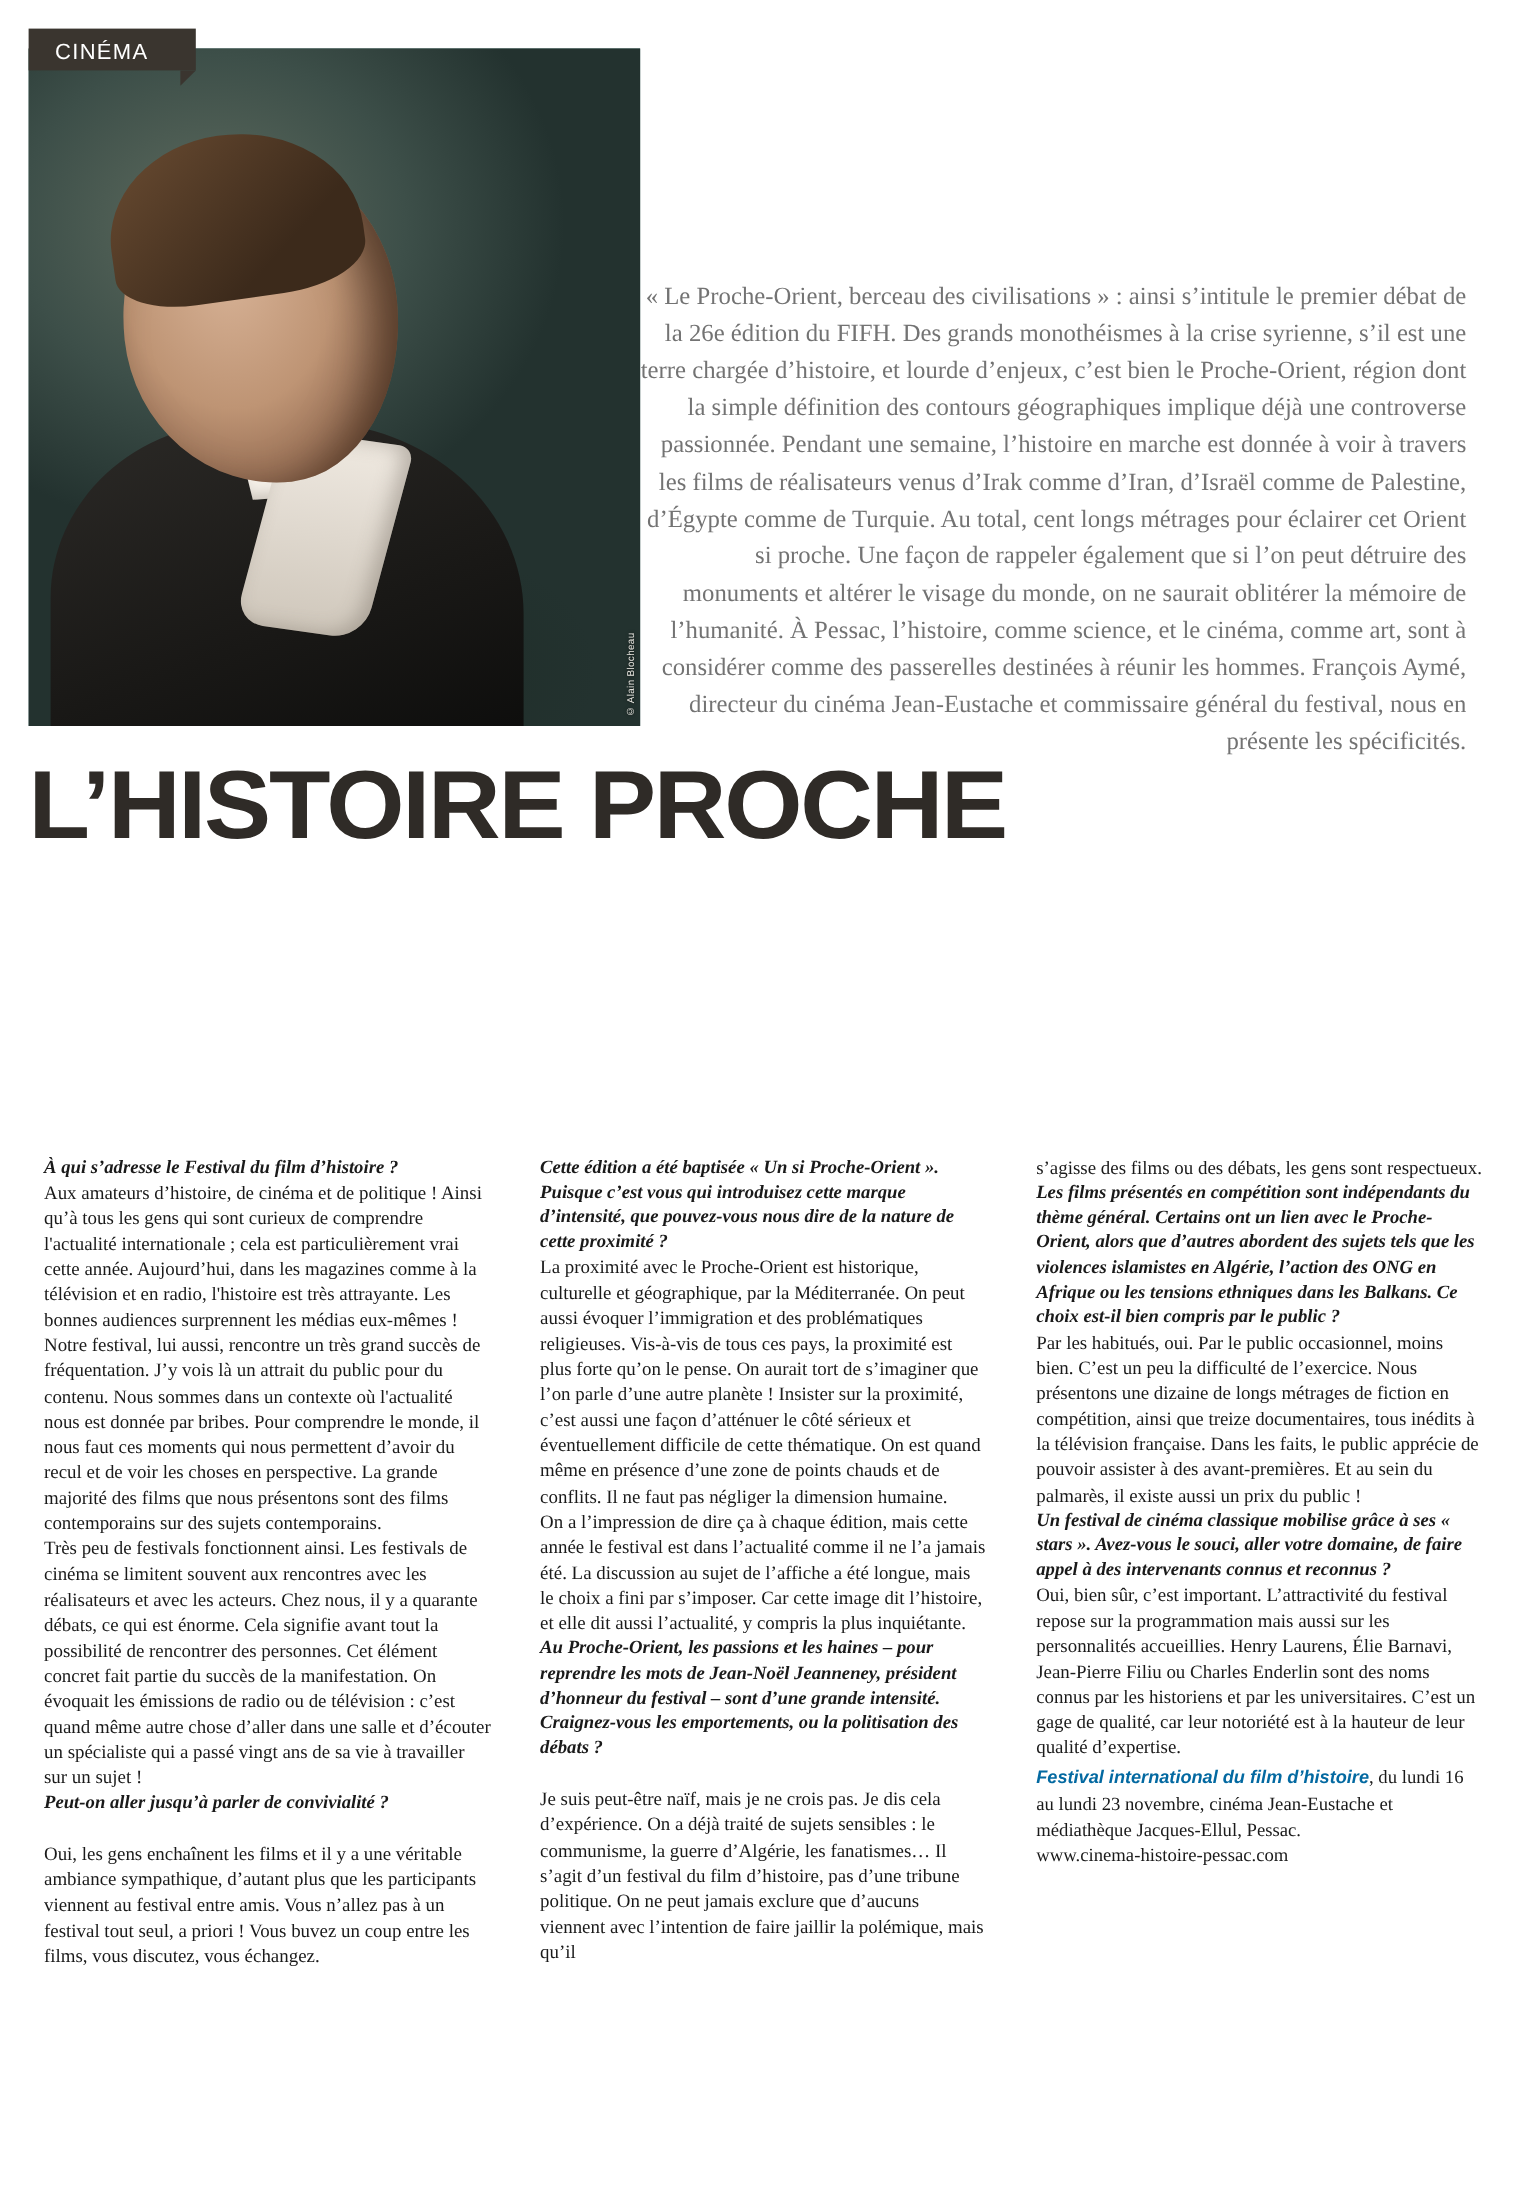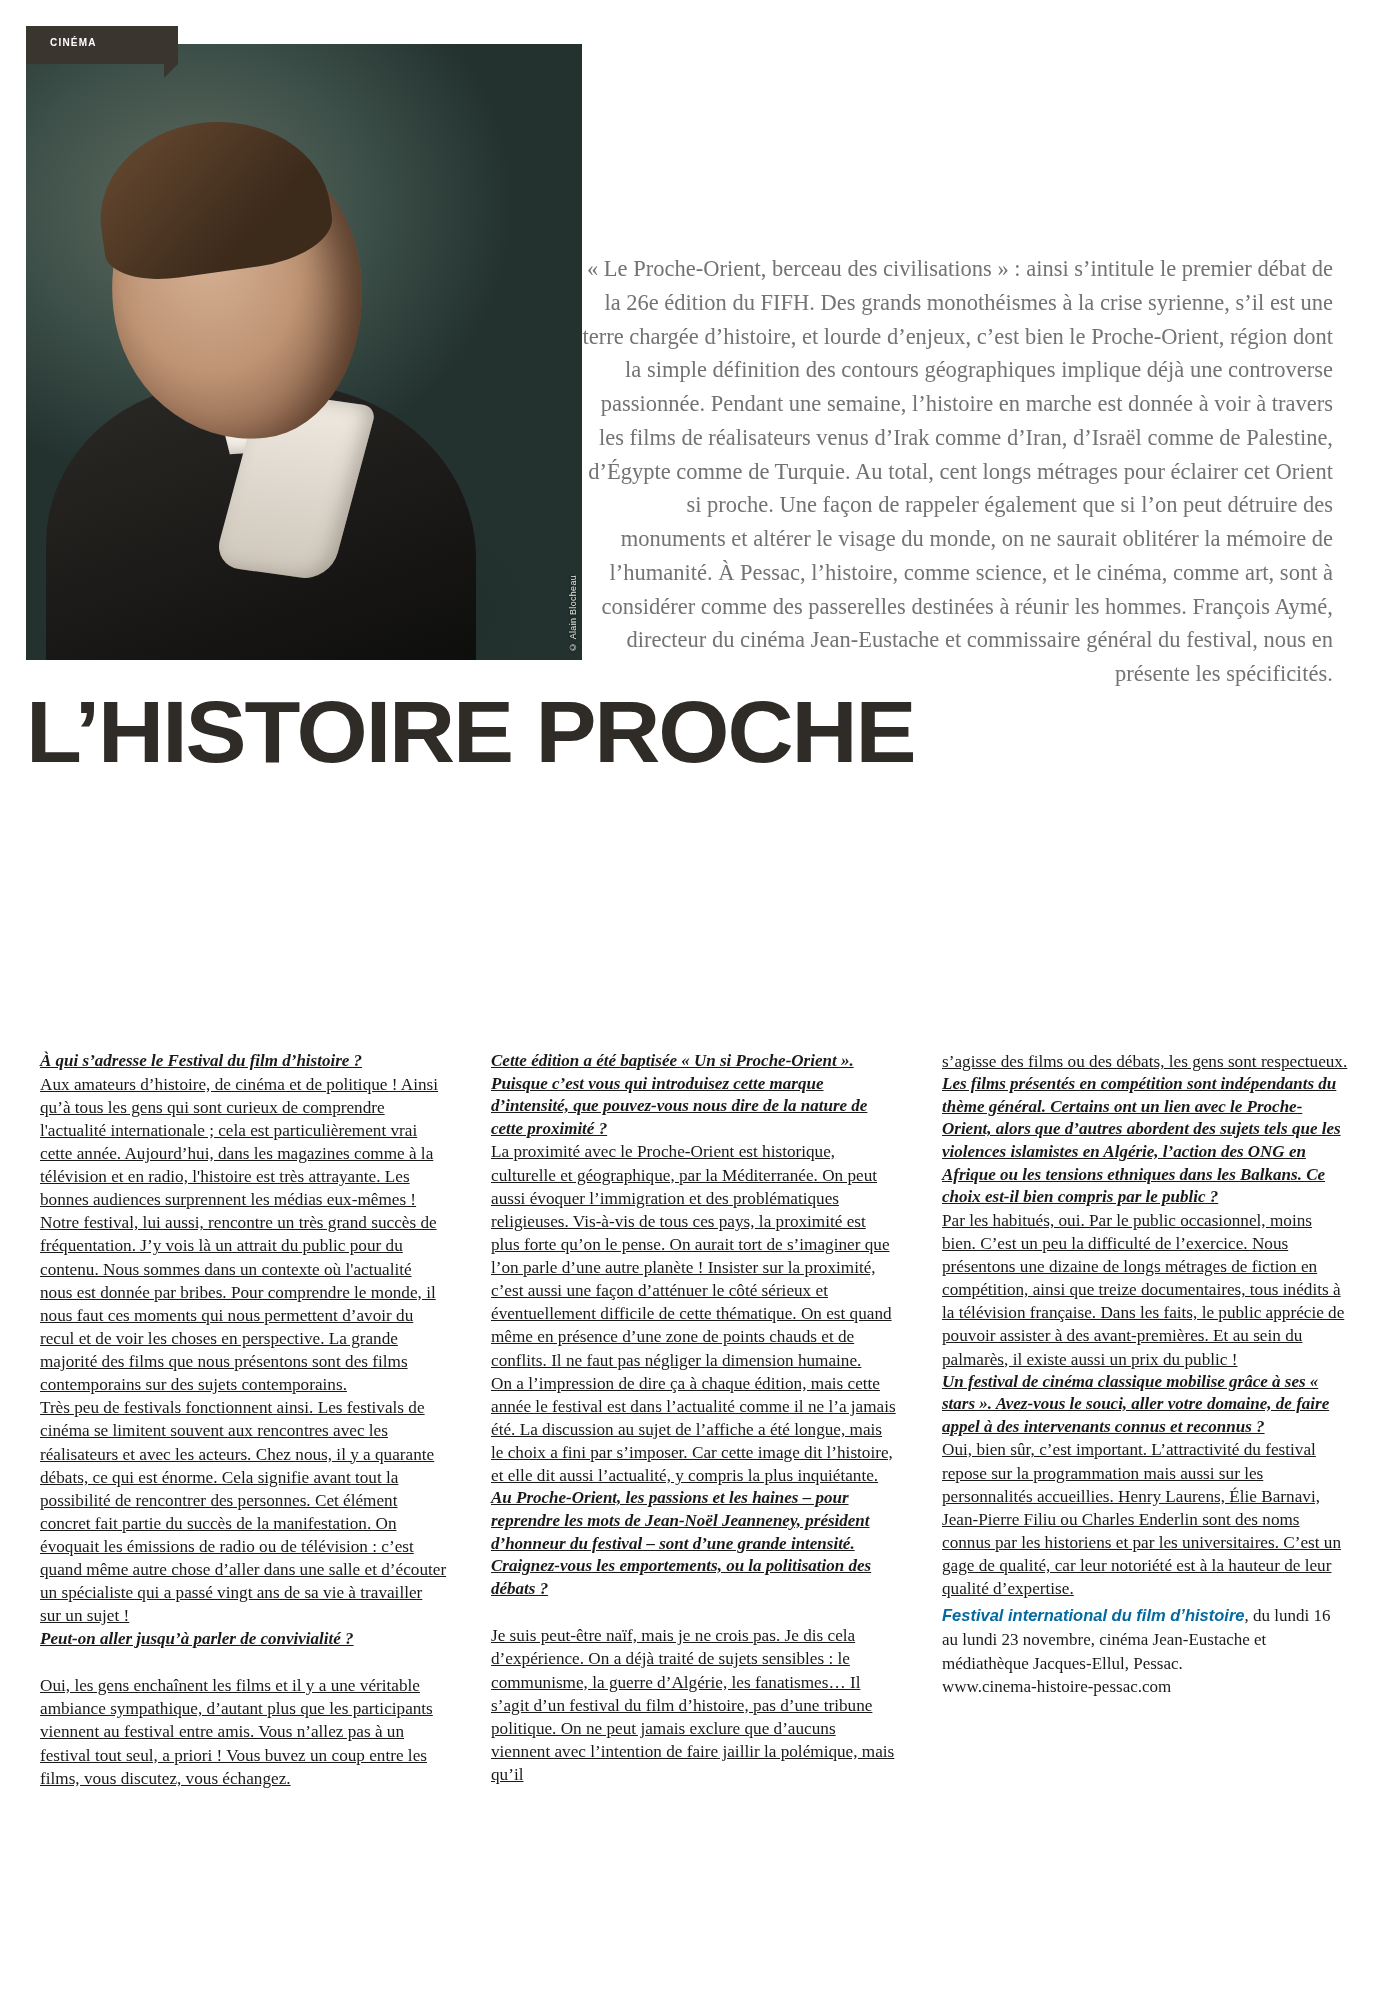--- a/index.html
+++ b/index.html
@@ -31,22 +31,22 @@
     height: 38px;
     background: #3a352f;
     z-index: 5;
   }
   .cat-tab .cat-label {
     position: absolute;
     left: 24px;
     top: 11px;
     color: #ffffff;
     font-family: "Liberation Sans", sans-serif;
-    font-weight: bold;
-    font-size: 10px;
+    font-weight: normal;
+    font-size: 20px;
     letter-spacing: 1.2px;
   }
   .cat-tab .notch {
     position: absolute;
     right: -0px;
     bottom: -14px;
     width: 0;
     height: 0;
     border-left: 14px solid #3a352f;
     border-bottom: 14px solid transparent;
@@ -186,21 +186,21 @@
     display: flex;
     gap: 44px;
   }
   .col {
     width: 407px;
     font-size: 17.2px;
     line-height: 1.345;
     text-align: left;
     color: #1a1a1a;
   }
-  .col p { margin: 0 0 0 0; text-decoration: underline; }
+  .col p { margin: 0 0 0 0; }
   .q {
     font-family: "Liberation Serif", serif;
     font-weight: bold;
     font-style: italic;
     font-size: 17px;
     line-height: 1.33;
     margin-bottom: 1px;
   }
   .a { margin-bottom: 19px; }
   .a:last-child { margin-bottom: 0; margin-top: 24px; }

